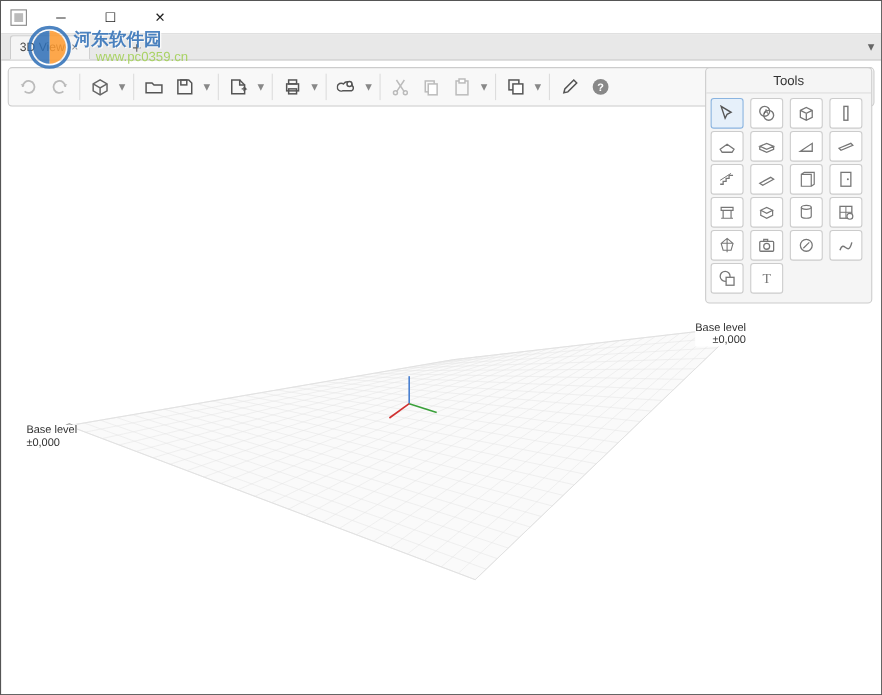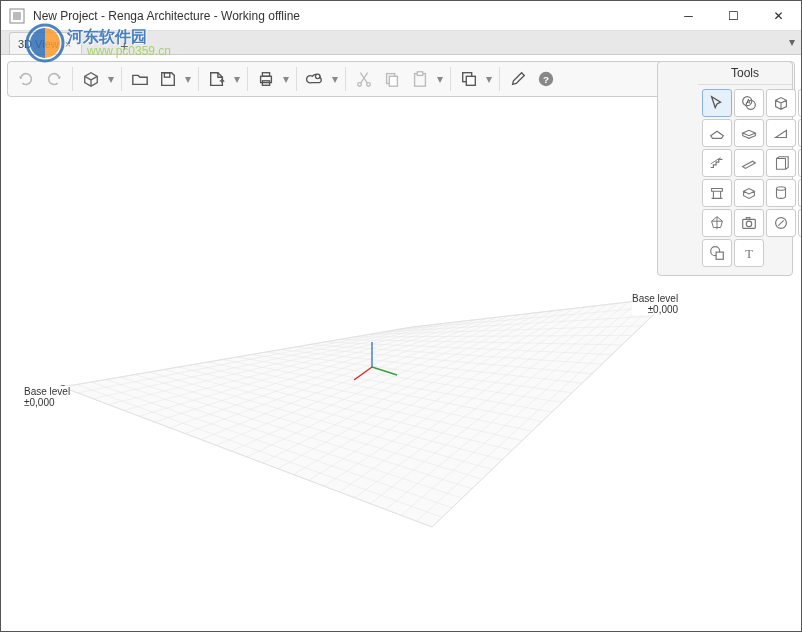--- a/index.html
+++ b/index.html
@@ -4,40 +4,40 @@
 <style>
 * { box-sizing: border-box; margin: 0; padding: 0; }
 body { font-family: "Segoe UI", Arial, sans-serif; font-size: 12px; background: #fff; }
 .window { width: 802px; height: 632px; border: 1px solid #555; position: relative; overflow: hidden; }
 
 .titlebar { height: 30px; display: flex; align-items: center; background: #fff; border-bottom: 1px solid #e0e0e0; }
 .titlebar .app-icon { width: 20px; height: 20px; margin: 0 6px; }
 .titlebar .title { flex: 1; color: #333; font-size: 12px; }
 .titlebar .win-btn { width: 45px; height: 29px; display: flex; align-items: center; justify-content: center; color: #222; }
 
-.tabbar { height: 24px; background: #e8e8e8; display: flex; align-items: flex-end; padding-left: 8px; border-bottom: 1px solid #ccc; position: relative; gap: 28px; }
+.tabbar { height: 24px; background: #e8e8e8; display: flex; align-items: center; padding-left: 8px; border-bottom: 1px solid #ccc; position: relative; gap: 28px; }
 .tab { height: 22px; background: #f5f5f5; border: 1px solid #ccc; border-bottom: none; border-radius: 3px 3px 0 0; padding: 2px 8px; font-size: 11px; display: flex; align-items: center; gap: 4px; color: #444; }
 .tab .close { font-size: 11px; color: #888; padding: 0 2px; }
 .tabbar .add { margin-left: 4px; font-size: 14px; color: #666; padding: 0 6px; }
 .tabbar .collapse { position: absolute; right: 6px; top: 4px; color: #666; }
 
 .toolbar-wrap { padding: 6px; }
 .toolbar { height: 36px; background: #f8f8f8; border: 1px solid #ccc; border-radius: 4px; display: flex; align-items: center; padding: 2px 4px; gap: 0; }
 .tbtn { width: 28px; height: 28px; display: flex; align-items: center; justify-content: center; color: #888; border-radius: 3px; position: relative; }
 .tbtn.enabled { color: #555; }
 .split .drop { width: 12px; height: 28px; display: flex; align-items: center; justify-content: center; color: #888; }
 .split { display: flex; align-items: center; }
 .sep { width: 1px; height: 24px; background: #ddd; margin: 0 4px; }
 
 .viewport { position: absolute; top: 96px; left: 1px; right: 1px; bottom: 1px; background: #fff; overflow: hidden; }
 .grid-svg { position: absolute; top: 0; left: 0; }
 .axis-label { position: absolute; font-size: 10px; color: #333; background: #fff; margin-top: 14px; }
 .level-dot { position: absolute; width: 10px; height: 10px; border: 1.5px solid #555; border-radius: 50%; background: #fff; }
 
-.tools-panel { position: absolute; top: 60px; right: 8px; width: 136px; background: #f5f5f5; border: 1px solid #ccc; border-radius: 4px; padding-bottom: 4px; z-index: 5; padding-left: 40px; }
+.tools-panel { position: absolute; top: 60px; right: 8px; width: 152px; background: #f5f5f5; border: 1px solid #ccc; border-radius: 4px; padding-bottom: 4px; z-index: 5; }
 .tools-panel .hdr { text-align: center; font-size: 12px; padding: 4px 0; color: #333; border-bottom: 1px solid #ddd; }
 .tools-grid { display: grid; grid-template-columns: repeat(4, 1fr); gap: 2px; padding: 4px; }
 .tool { width: 30px; height: 28px; border: 1px solid #ccc; background: #fff; border-radius: 3px; display: flex; align-items: center; justify-content: center; color: #666; }
 .tool.sel { background: #e6f0fa; border-color: #8ab4e0; }
 .tool svg { width: 18px; height: 18px; }
 
 .watermark { position: absolute; top: 22px; left: 24px; z-index: 10; display: flex; align-items: center; gap: 2px; opacity: 0.85; }
 .watermark .wm-icon { width: 40px; height: 40px; }
 .watermark .wm-text { line-height: 1.1; }
 .wm-line1 { font-size: 16px; font-weight: bold; color: #2e6fb7; text-shadow: 1px 1px 0 #fff; white-space: nowrap; }
@@ -46,21 +46,20 @@
 </head>
 <body>
 
 <div class="window">
 
   <div class="titlebar">
     <svg class="app-icon" viewBox="0 0 20 20">
         <rect x="3" y="3" width="14" height="14" fill="none" stroke="#888" stroke-width="1"></rect>
         <rect x="6" y="6" width="8" height="8" fill="#bbb"></rect>
       </svg>
-    <div class="title">New Project - Renga Architecture - Working offline</div>
     <div class="win-btn">─</div>
     <div class="win-btn">☐</div>
     <div class="win-btn win-close">✕</div>
   </div>
 
   <div class="tabbar">
     <div class="tab">
       <span>3D View</span>
       <span class="close">×</span>
     </div>

